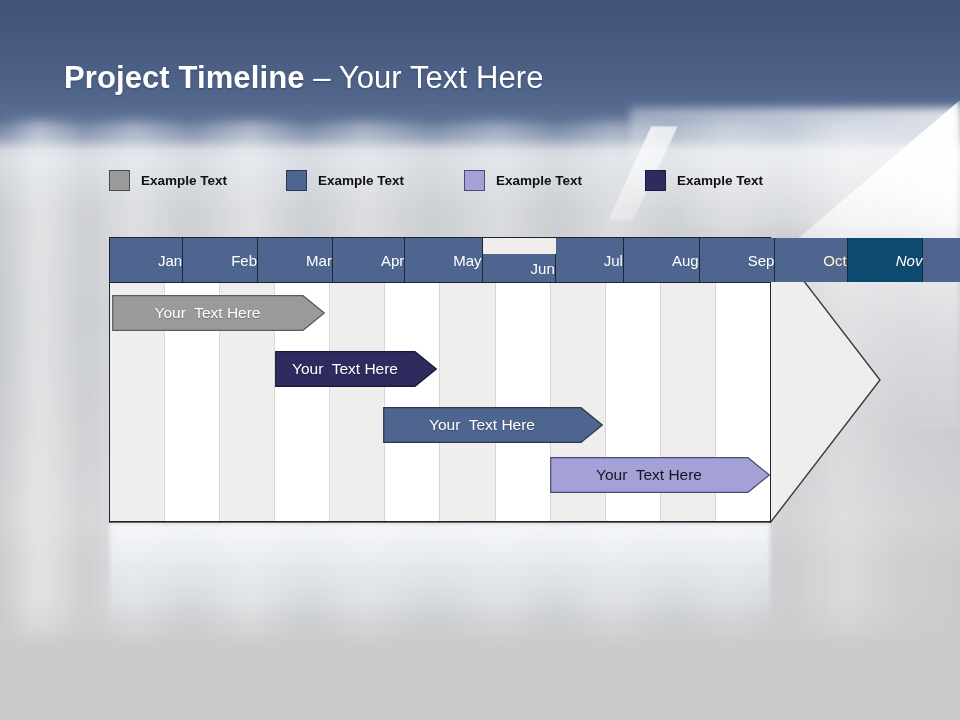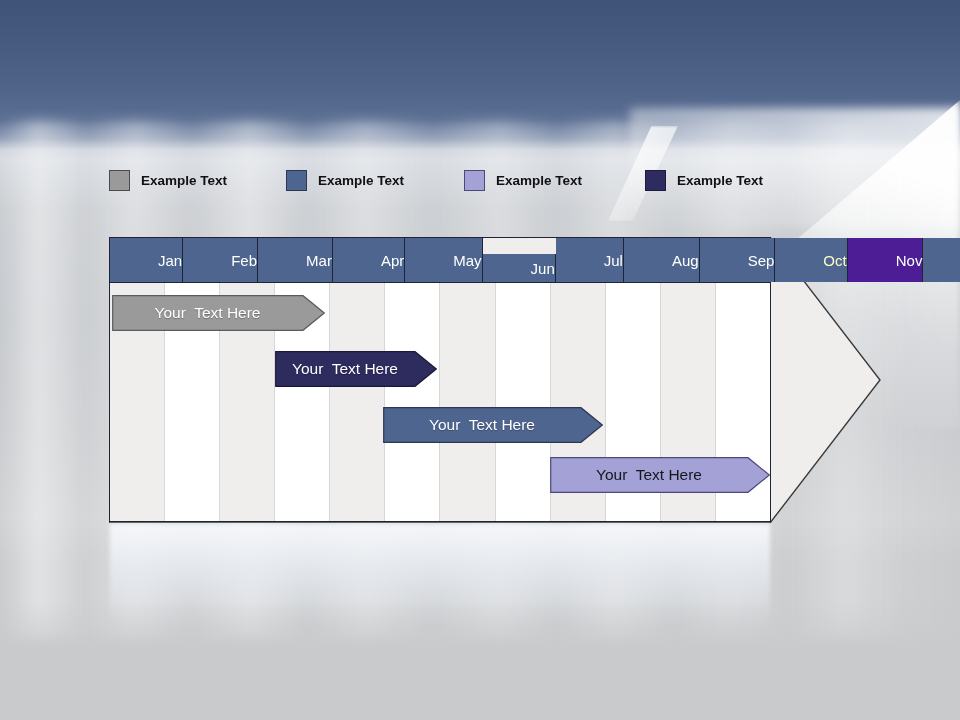--- a/index.html
+++ b/index.html
@@ -141,20 +141,23 @@
 <div id="slide">
 
   <div class="bg-base"></div>
   <div class="bg-streaks"></div>
   <div class="bg-diag-light"></div>
   <div class="bg-wedge2"></div>
   <div class="bg-wedge"></div>
   <div class="bg-reflect"></div>
   <div class="bg-bottomfade"></div>
 
+  <div class="title">
+    <b>Project Timeline</b><span class="light"> – </span><span class="light">Your Text Here</span>
+  </div>
 
   <div class="legend">
     <div class="legend-item" id="lg0" style="left: 109px;">
       <span class="swatch" id="sw0" style="background: rgb(154, 154, 154); border-color: rgb(74, 74, 82);"></span>
       <span class="legend-label">Example Text</span>
     </div>
     <div class="legend-item" id="lg1" style="left: 286px;">
       <span class="swatch" id="sw1" style="background: rgb(78, 101, 144); border-color: rgb(44, 55, 80);"></span>
       <span class="legend-label">Example Text</span>
     </div>
@@ -177,21 +180,21 @@
         <div class="month" style="background: rgb(78, 101, 144); color: rgb(255, 255, 255);">Jan</div>
         <div class="month" style="background: rgb(78, 101, 144); color: rgb(255, 255, 255);">Feb</div>
         <div class="month" style="background: rgb(78, 101, 144); color: #ffffff;">Mar</div>
         <div class="month" style="background: rgb(78, 101, 144); color: rgb(255, 255, 255);">Apr</div>
         <div class="month" style="background: rgb(78, 101, 144); color: rgb(255, 255, 255);">May</div>
         <div class="month" style="background: rgb(78, 101, 144); color: rgb(255, 255, 255); margin-top: 16px;">Jun</div>
         <div class="month" style="background: rgb(78, 101, 144); color: rgb(255, 255, 255);">Jul</div>
         <div class="month" style="background: rgb(78, 101, 144); color: rgb(255, 255, 255);">Aug</div>
         <div class="month" style="background: rgb(78, 101, 144); color: rgb(255, 255, 255);">Sep</div>
         <div class="month" style="background: rgb(78, 101, 144); color: #fef9c3;">Oct</div>
-        <div class="month" style="background: #4c1d95; color: rgb(255, 255, 255);">Nov</div>
+        <div class="month" style="background: #0c4a6e; color: rgb(255, 255, 255); font-style: italic;">Nov</div>
         <div class="month" style="background: rgb(78, 101, 144); color: rgb(255, 255, 255);">Dec</div>
       </div>
     <div class="grid" id="grid-row">
         <div class="gcol shade" style="background: rgb(239, 238, 236);"></div>
         <div class="gcol"></div>
         <div class="gcol shade" style="background: rgb(239, 238, 236);"></div>
         <div class="gcol"></div>
         <div class="gcol shade" style="background: rgb(239, 238, 236);"></div>
         <div class="gcol"></div>
         <div class="gcol shade" style="background: rgb(239, 238, 236);"></div>

